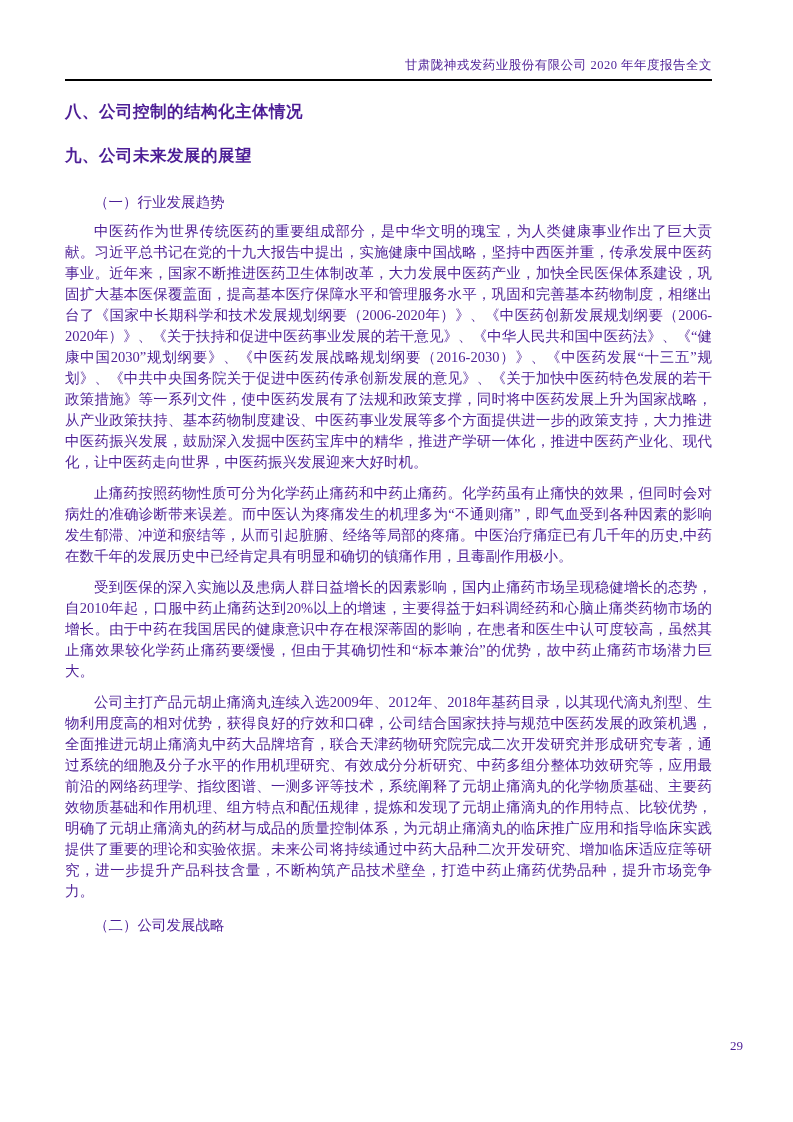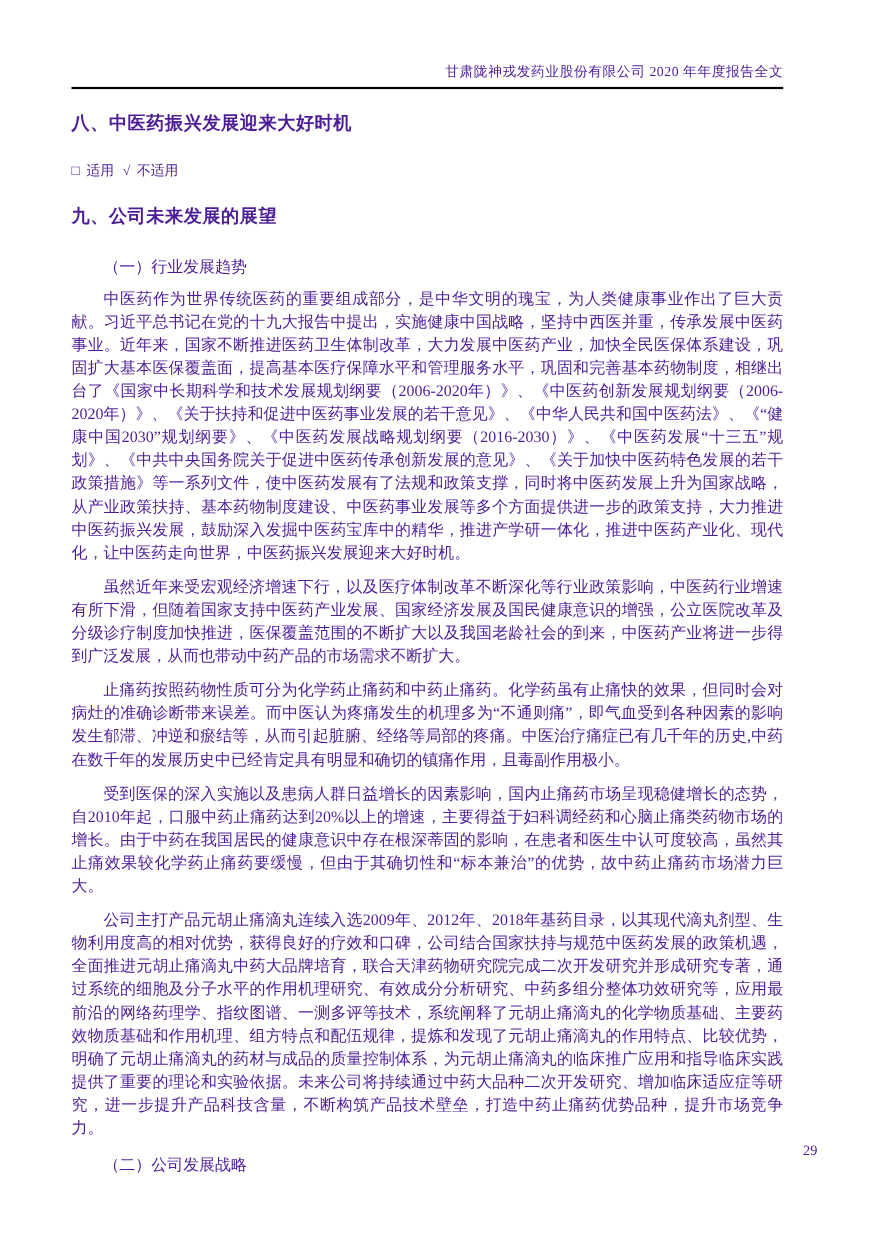--- a/index.html
+++ b/index.html
@@ -78,32 +78,28 @@
 </style>
 </head>
 <body>
 
 <div class="page">
 
   <div class="report-header">
     <span>甘肃陇神戎发药业股份有限公司 2020 年年度报告全文</span>
   </div>
 
-  <h1 class="section-heading">八、中医药振兴发展迎来大好时机</h1>
+  <h1 class="section-heading">八、公司控制的结构化主体情况</h1>
 
-  <div class="applicability">
-    <span class="glyph">□</span><span class="label">适用</span><span class="glyph">√</span><span class="label">不适用</span>
-  </div>
 
   <h1 class="section-heading section-heading-2">九、公司未来发展的展望</h1>
 
   <div class="subheading">（一）行业发展趋势</div>
 
   <p class="body-text first-after-sub">中医药作为世界传统医药的重要组成部分，是中华文明的瑰宝，为人类健康事业作出了巨大贡献。习近平总书记在党的十九大报告中提出，实施健康中国战略，坚持中西医并重，传承发展中医药事业。近年来，国家不断推进医药卫生体制改革，大力发展中医药产业，加快全民医保体系建设，巩固扩大基本医保覆盖面，提高基本医疗保障水平和管理服务水平，巩固和完善基本药物制度，相继出台了《国家中长期科学和技术发展规划纲要（2006-2020年）》、《中医药创新发展规划纲要（2006-2020年）》、《关于扶持和促进中医药事业发展的若干意见》、《中华人民共和国中医药法》、《“健康中国2030”规划纲要》、《中医药发展战略规划纲要（2016-2030）》、《中医药发展“十三五”规划》、《中共中央国务院关于促进中医药传承创新发展的意见》、《关于加快中医药特色发展的若干政策措施》等一系列文件，使中医药发展有了法规和政策支撑，同时将中医药发展上升为国家战略，从产业政策扶持、基本药物制度建设、中医药事业发展等多个方面提供进一步的政策支持，大力推进中医药振兴发展，鼓励深入发掘中医药宝库中的精华，推进产学研一体化，推进中医药产业化、现代化，让中医药走向世界，中医药振兴发展迎来大好时机。</p>
-  <p class="body-text">虽然近年来受宏观经济增速下行，以及医疗体制改革不断深化等行业政策影响，中医药行业增速有所下滑，但随着国家支持中医药产业发展、国家经济发展及国民健康意识的增强，公立医院改革及分级诊疗制度加快推进，医保覆盖范围的不断扩大以及我国老龄社会的到来，中医药产业将进一步得到广泛发展，从而也带动中药产品的市场需求不断扩大。</p>
   <p class="body-text">止痛药按照药物性质可分为化学药止痛药和中药止痛药。化学药虽有止痛快的效果，但同时会对病灶的准确诊断带来误差。而中医认为疼痛发生的机理多为“不通则痛”，即气血受到各种因素的影响发生郁滞、冲逆和瘀结等，从而引起脏腑、经络等局部的疼痛。中医治疗痛症已有几千年的历史,中药在数千年的发展历史中已经肯定具有明显和确切的镇痛作用，且毒副作用极小。</p>
   <p class="body-text">受到医保的深入实施以及患病人群日益增长的因素影响，国内止痛药市场呈现稳健增长的态势，自2010年起，口服中药止痛药达到20%以上的增速，主要得益于妇科调经药和心脑止痛类药物市场的增长。由于中药在我国居民的健康意识中存在根深蒂固的影响，在患者和医生中认可度较高，虽然其止痛效果较化学药止痛药要缓慢，但由于其确切性和“标本兼治”的优势，故中药止痛药市场潜力巨大。</p>
   <p class="body-text">公司主打产品元胡止痛滴丸连续入选2009年、2012年、2018年基药目录，以其现代滴丸剂型、生物利用度高的相对优势，获得良好的疗效和口碑，公司结合国家扶持与规范中医药发展的政策机遇，全面推进元胡止痛滴丸中药大品牌培育，联合天津药物研究院完成二次开发研究并形成研究专著，通过系统的细胞及分子水平的作用机理研究、有效成分分析研究、中药多组分整体功效研究等，应用最前沿的网络药理学、指纹图谱、一测多评等技术，系统阐释了元胡止痛滴丸的化学物质基础、主要药效物质基础和作用机理、组方特点和配伍规律，提炼和发现了元胡止痛滴丸的作用特点、比较优势，明确了元胡止痛滴丸的药材与成品的质量控制体系，为元胡止痛滴丸的临床推广应用和指导临床实践提供了重要的理论和实验依据。未来公司将持续通过中药大品种二次开发研究、增加临床适应症等研究，进一步提升产品科技含量，不断构筑产品技术壁垒，打造中药止痛药优势品种，提升市场竞争力。</p>
 
   <div class="subheading subheading-2">（二）公司发展战略</div>
 
 
   <div class="page-number">29</div>
 
 </div>

